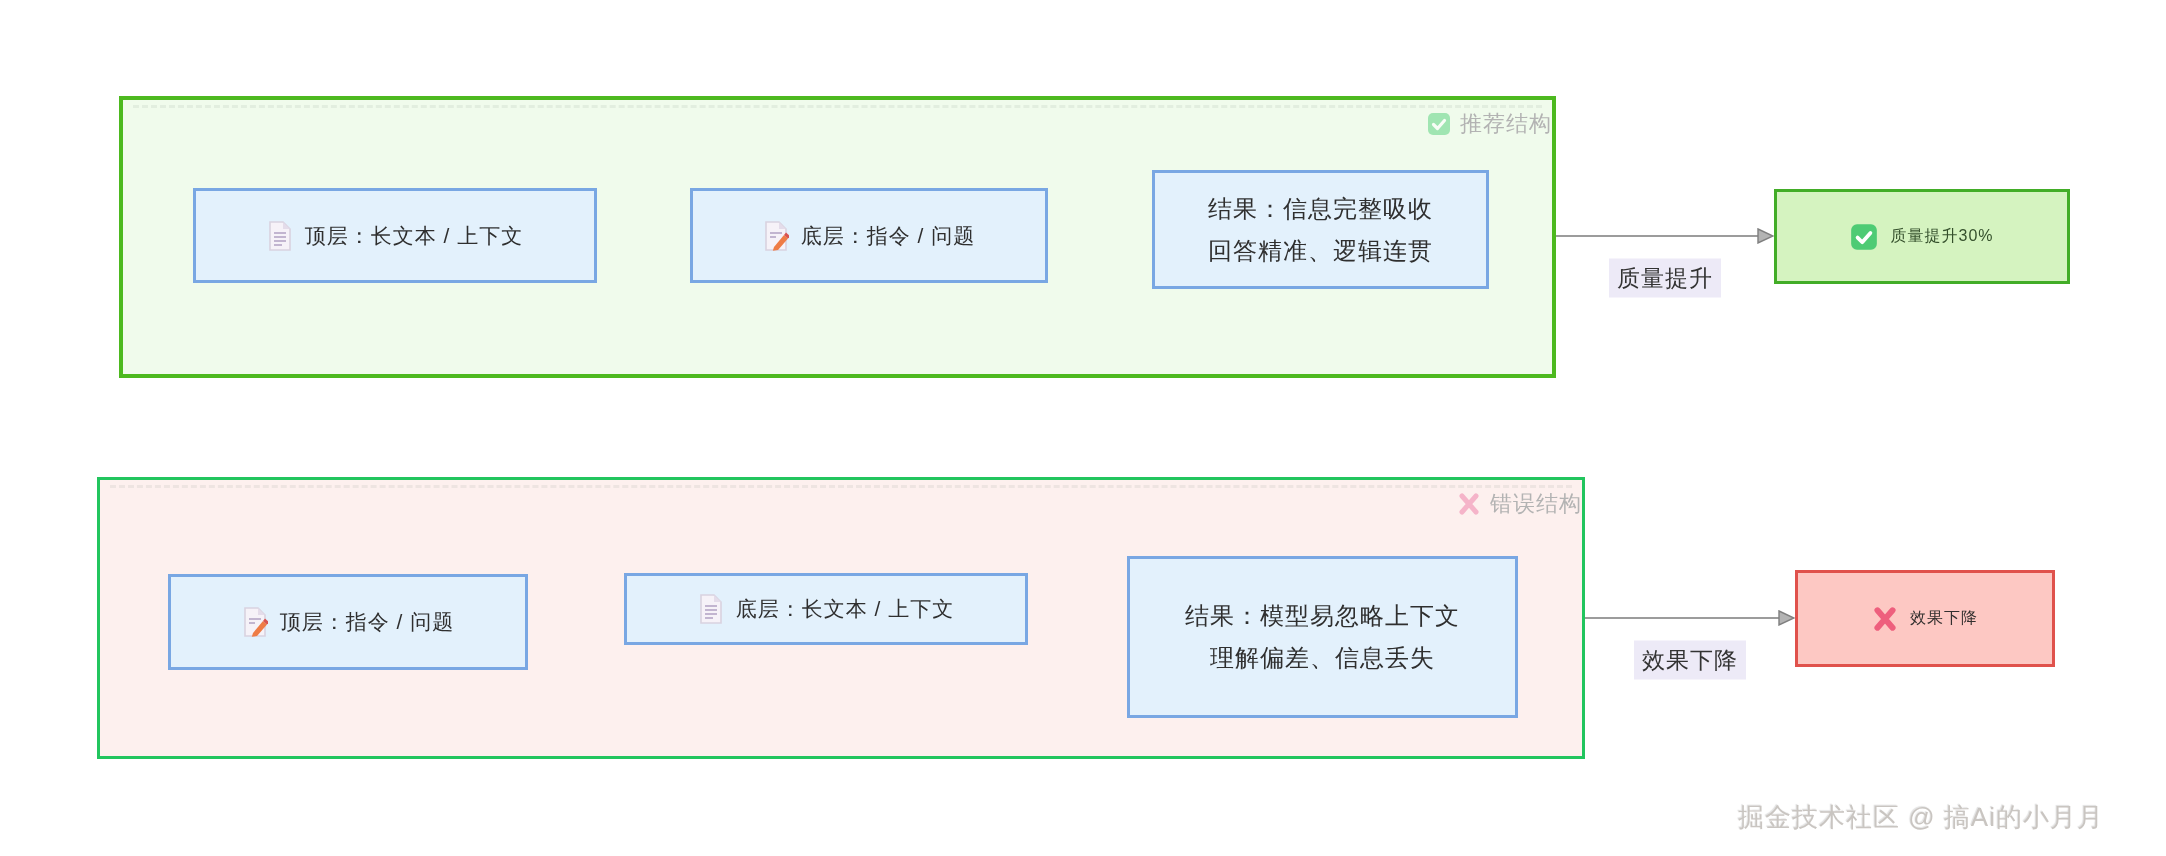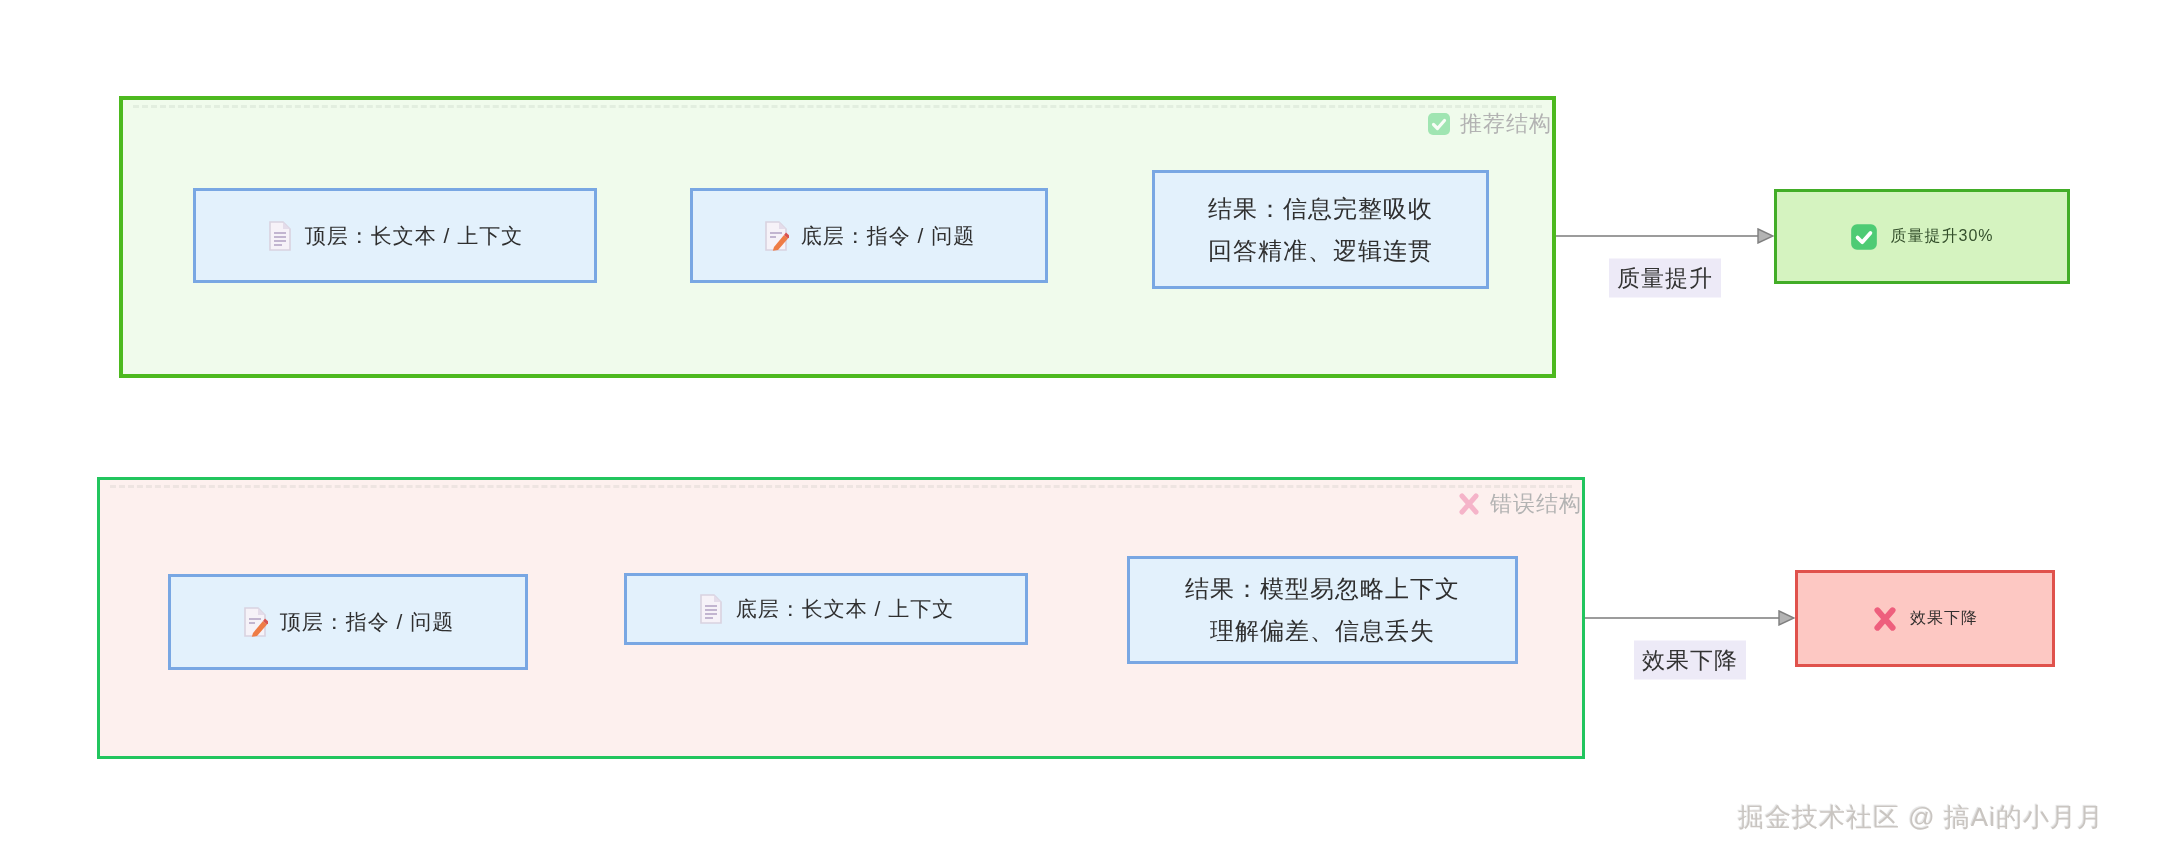--- a/index.html
+++ b/index.html
@@ -177,21 +177,21 @@
           <path d="M16 1 l7 7 h-7 z" fill="#e4dcea"></path>
           <line x1="7" y1="12" x2="19" y2="12" stroke="#c2b5d0" stroke-width="2"></line>
           <line x1="7" y1="16" x2="19" y2="16" stroke="#c2b5d0" stroke-width="2"></line>
           <line x1="7" y1="20" x2="19" y2="20" stroke="#c2b5d0" stroke-width="2"></line>
           <line x1="7" y1="24" x2="15" y2="24" stroke="#c2b5d0" stroke-width="2"></line>
         </svg>
     </span>
     <span>底层：长文本 / 上下文</span>
   </div>
 
-  <div class="node multi abs" style="left:1027px;top:76px;width:391px;height:108px;">
+  <div class="node multi abs" style="left:1027px;top:76px;width:391px;height:162px;">
     <span>结果：模型易忽略上下文</span>
     <span>理解偏差、信息丢失</span>
   </div>
 </div>
 
 <div class="arrow bottom">
   <div class="arrow-line"></div>
   <svg class="arrow-head" width="17" height="16" viewBox="0 0 17 16">
       <polygon points="1,1 16,8 1,15" fill="#b3b3b3" stroke="#7f7f7f" stroke-width="1.4"></polygon>
     </svg>

